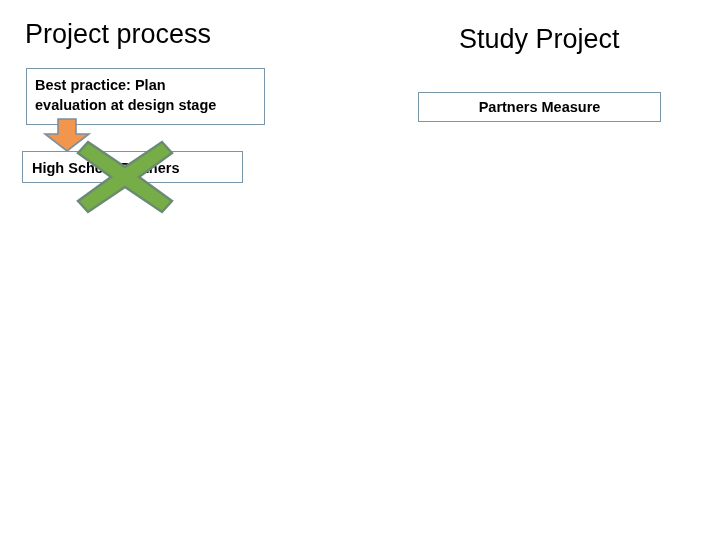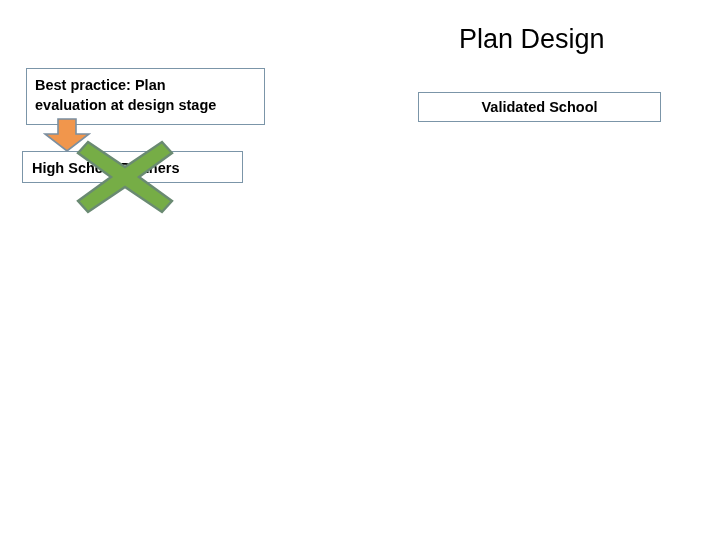--- a/index.html
+++ b/index.html
@@ -101,34 +101,35 @@
     top: 140px;
     width: 98px;
     height: 74px;
   }
 </style>
 </head>
 <body>
 
 <div class="slide">
 
+  <div class="title title-left">Project process</div>
 
-  <div class="title title-right">Plan Design</div>
+  <div class="title title-right">Study Project</div>
 
   <div class="proc-box box-best-practice">
     <span class="line">Best practice: Plan</span>
     <span class="line">evaluation at design stage</span>
   </div>
 
   <div class="proc-box box-partners">
     <span class="line">High School Partners</span>
   </div>
 
   <div class="proc-box box-validated">
-    <span>Validated School</span>
+    <span>Partners Measure</span>
   </div>
 
   <div class="shape arrow-down">
     <svg width="48" height="34" viewBox="0 0 48 34" xmlns="http://www.w3.org/2000/svg">
       <polygon points="15,1 33,1 33,16 46,16 24,33 2,16 15,16" fill="#f1964c" stroke="#7b8fa0" stroke-width="1.6" stroke-linejoin="miter"></polygon>
     </svg>
   </div>
 
   <div class="shape cross-mark">
     <svg width="98" height="74" viewBox="0 0 98 74" xmlns="http://www.w3.org/2000/svg">

